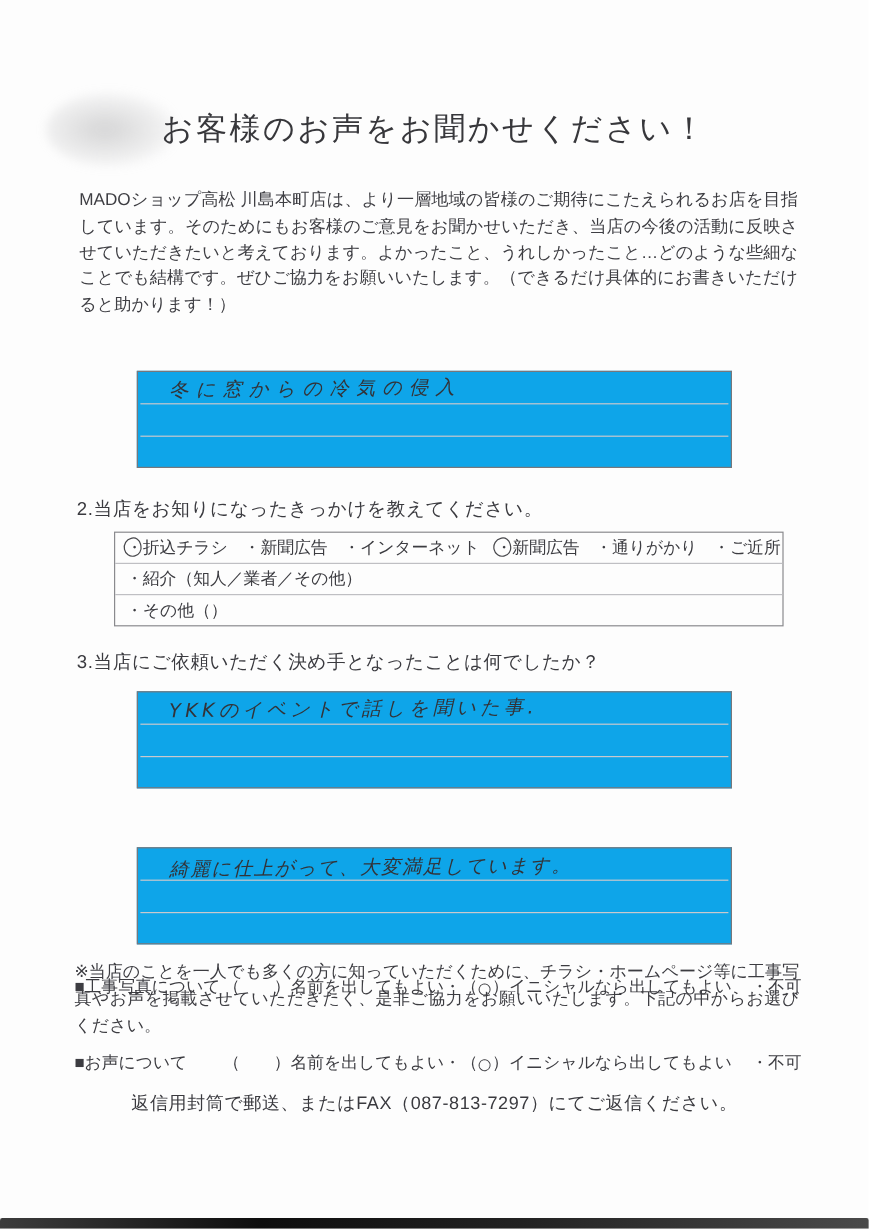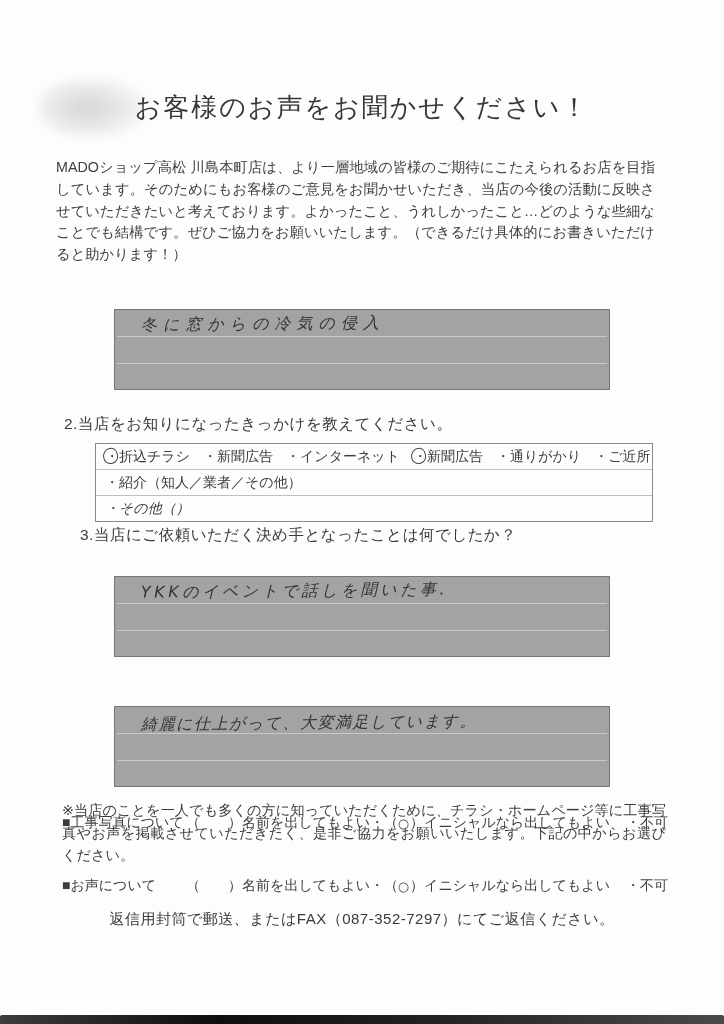--- a/index.html
+++ b/index.html
@@ -20,38 +20,38 @@
     border-radius:50%;
   }
 
   .title{
     position:absolute;top:90px;left:0;width:724px;
     text-align:center;
     font-size:26px;letter-spacing:2px;font-weight:400;color:#37373b;
   }
 
   .intro{
-    position:absolute;top:157px;left:56px;width:599px;
+    position:absolute;top:157px;left:66px;width:599px;
     font-size:14.3px;line-height:21.8px;color:#3e3e43;
     text-align:justify;
   }
 
   .q-label{
     position:absolute;left:64px;
     font-size:15.5px;color:#3a3a3f;letter-spacing:0.5px;
   }
   #q1-label{top:281px;}
   #q2-label{top:414px;}
-  #q3-label{top:525px;margin-left:16px;}
+  #q3-label{top:542px;}
   #q4-label{top:679px;}
 
   .answer-box{
     position:absolute;left:114px;width:494px;height:79px;
     border:1.5px solid #77777b;
-    background:#a3a3a3;
+    background:#0ea5e9;
   }
   #q1-box{top:309px;}
   #q3-box{top:576px;}
   #q4-box{top:706px;}
   .rule{position:absolute;left:2px;right:2px;height:1px;background:#c9c9cd;}
   .rule.r1{top:26px;}
   .rule.r2{top:53px;}
 
   .handwriting{
     position:absolute;top:4px;left:26px;white-space:nowrap;
@@ -77,21 +77,21 @@
   .options-row.sep{border-bottom:1px solid #bfbfc3;}
   .options-row.first{gap:13px;}
   .opt{display:inline-flex;align-items:center;white-space:nowrap;}
   .opt-bullet{position:relative;display:inline-block;}
   .circled .opt-bullet::after{
     content:"";position:absolute;left:-2px;top:0px;
     width:13px;height:14px;
     border:1.5px solid #46464a;border-radius:55% 45% 50% 50%;
     transform:rotate(-12deg);
   }
-  .row3{display:flex;justify-content:flex-start;padding-right:12px;font-style:italic;}
+  .row3{display:flex;justify-content:flex-start;padding-right:12px;}
 
   .note{
     position:absolute;top:799px;left:62px;width:604px;
     font-size:14.2px;line-height:22.5px;color:#3c3c41;
     text-align:justify;
   }
 
   .consent-row{
     position:absolute;left:62px;width:606px;
     display:flex;align-items:center;
@@ -198,17 +198,17 @@
     <span class="consent-deny">・不可</span>
   </div>
 
   <div class="consent-row" id="consent-row-2">
     <span class="consent-heading">■お声について</span>
     <span class="consent-name">（　　）名前を出してもよい</span>
     <span class="consent-initial"><span>・（</span><span class="hand-mark">○</span><span>）イニシャルなら出してもよい</span></span>
     <span class="consent-deny">・不可</span>
   </div>
 
-  <div class="footer-line">返信用封筒で郵送、またはFAX（087-352-7297）にてご返信ください。</div>
+  <div class="footer-line">返信用封筒で郵送、またはFAX（087-813-7297）にてご返信ください。</div>
 
   <div class="bottom-scan-bar"></div>
 
 </div>
 
 </body></html>

